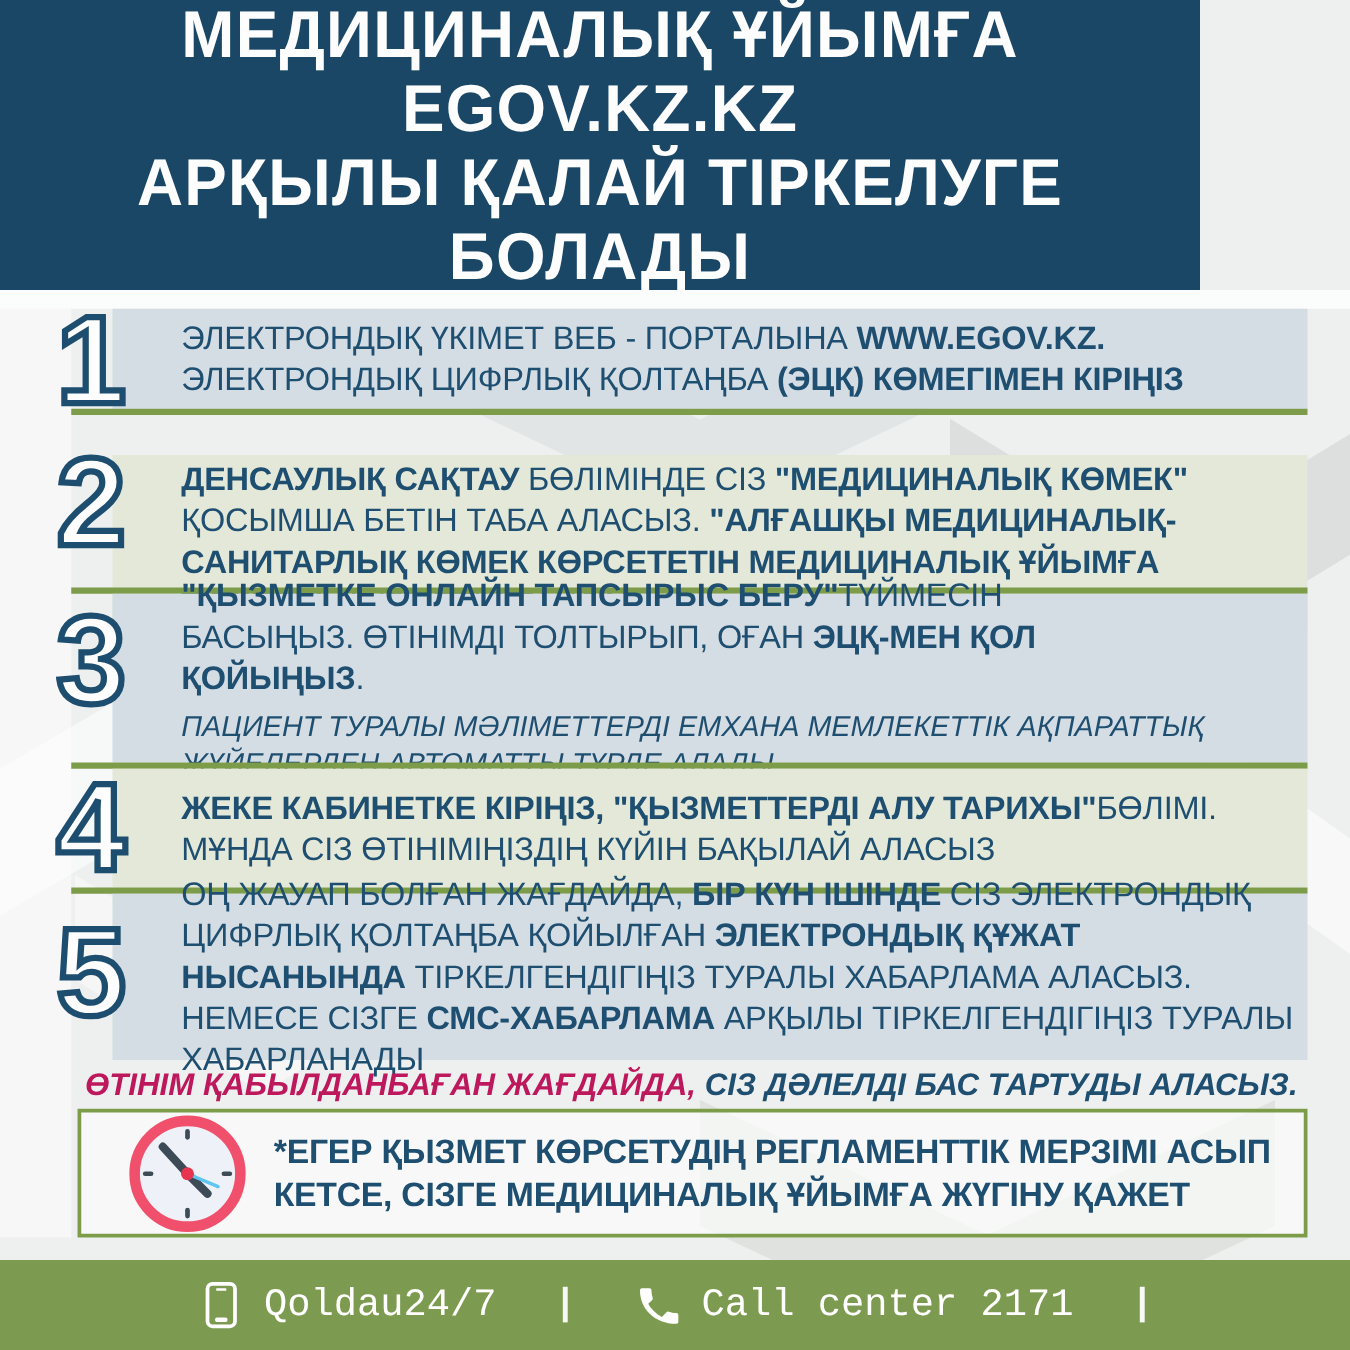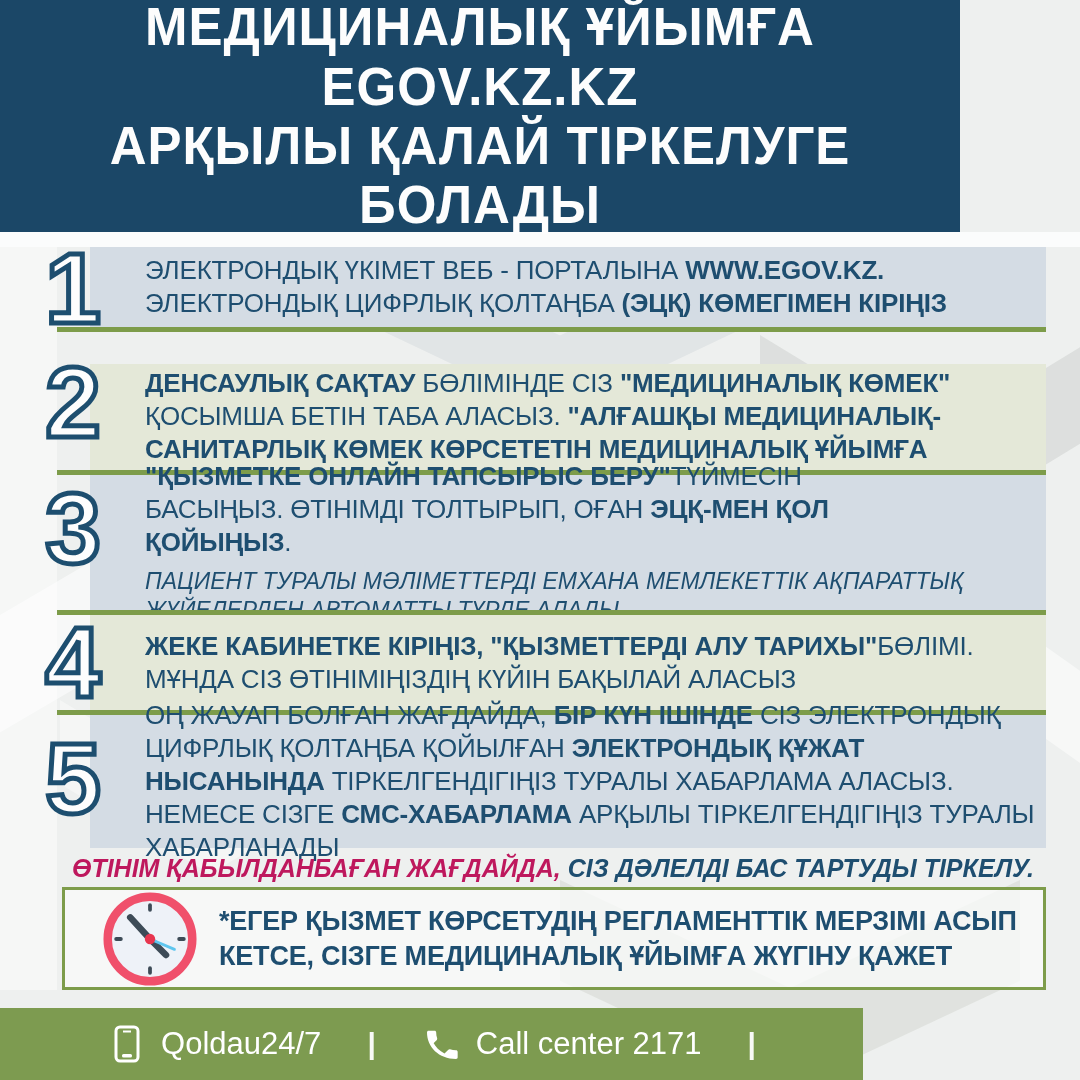--- a/index.html
+++ b/index.html
@@ -53,23 +53,23 @@
     left:62px;top:887px;width:984px;height:103px;box-sizing:border-box;
     border:3px solid #7d9c4a;background:rgba(250,251,249,0.75);
     display:flex;align-items:center;
   }
   .clock-wrap{margin-left:38px;width:94px;height:94px;flex:none;}
   .note-text{color:#1e4e70;font-size:27px;line-height:35px;font-weight:bold;
              letter-spacing:-0.2px;margin-left:22px;max-width:800px;}
 
   
   .footer{
-    left:0;top:1008px;width:863px;height:72px;background:#7d9b50;z-index:2;
+    left:0;top:1008px;width:1080px;height:72px;background:#7d9b50;z-index:2;
     display:flex;align-items:center;justify-content:center;gap:46px;
-    color:#ffffff;font-size:31px;
+    color:#ffffff;font-size:31px;font-family:Liberation Mono, monospace;
   }
   .footer-item{display:flex;align-items:center;gap:14px;}
   .footer-sep{font-size:30px;font-weight:bold;opacity:0.95;}
   .ficon{width:40px;height:40px;flex:none;display:block;}
 </style>
 </head>
 <body>
 
 <div class="page">
 
@@ -114,21 +114,21 @@
   <div class="layer band band-green" style="top:615px;height:95px;">
     <div class="step-text" style="max-width:900px;"><span class="b">ЖЕКЕ КАБИНЕТКЕ КІРІҢІЗ, "ҚЫЗМЕТТЕРДІ АЛУ ТАРИХЫ"</span><span>БӨЛІМІ. МҰНДА СІЗ ӨТІНІМІҢІЗДІҢ КҮЙІН БАҚЫЛАЙ АЛАСЫЗ</span></div>
   </div>
   <div class="layer sep" style="top:710px;"></div>
 
   <div class="layer band band-blue" style="top:715px;height:133px;">
     <div class="step-text" style="max-width:900px;"><span>ОҢ ЖАУАП БОЛҒАН ЖАҒДАЙДА, </span><span class="b">БІР КҮН ІШІНДЕ</span><span> СІЗ ЭЛЕКТРОНДЫҚ ЦИФРЛЫҚ ҚОЛТАҢБА ҚОЙЫЛҒАН </span><span class="b">ЭЛЕКТРОНДЫҚ ҚҰЖАТ НЫСАНЫНДА</span><span> ТІРКЕЛГЕНДІГІҢІЗ ТУРАЛЫ ХАБАРЛАМА АЛАСЫЗ. НЕМЕСЕ СІЗГЕ </span><span class="b">СМС-ХАБАРЛАМА</span><span> АРҚЫЛЫ ТІРКЕЛГЕНДІГІҢІЗ  ТУРАЛЫ ХАБАРЛАНАДЫ</span></div>
   </div>
 
   <div class="layer warning">
-    <span class="red">ӨТІНІМ ҚАБЫЛДАНБАҒАН ЖАҒДАЙДА,</span><span class="blue"> СІЗ ДӘЛЕЛДІ БАС ТАРТУДЫ ТІРКЕЛУ.</span>
+    <span class="red">ӨТІНІМ ҚАБЫЛДАНБАҒАН ЖАҒДАЙДА,</span><span class="blue"> СІЗ ДӘЛЕЛДІ БАС ТАРТУДЫ АЛАСЫЗ.</span>
   </div>
 
   <div class="layer note-box">
     <div class="clock-wrap">
       <svg viewBox="0 0 100 100" width="94" height="94">
         <circle cx="50" cy="50" r="45" fill="#eef2f8" stroke="#f0506b" stroke-width="9"></circle>
         <rect x="48" y="12" width="4" height="9" rx="2" fill="#3d4b57"></rect>
         <rect x="48" y="79" width="4" height="9" rx="2" fill="#3d4b57"></rect>
         <rect x="12" y="48" width="9" height="4" rx="2" fill="#3d4b57"></rect>
         <rect x="79" y="48" width="9" height="4" rx="2" fill="#3d4b57"></rect>

